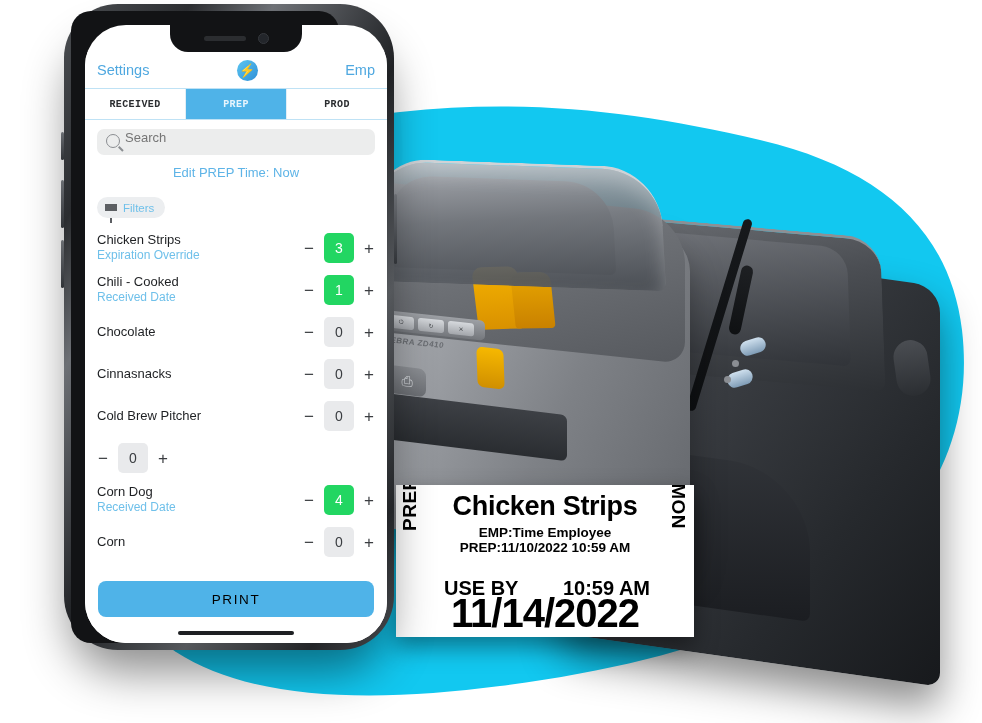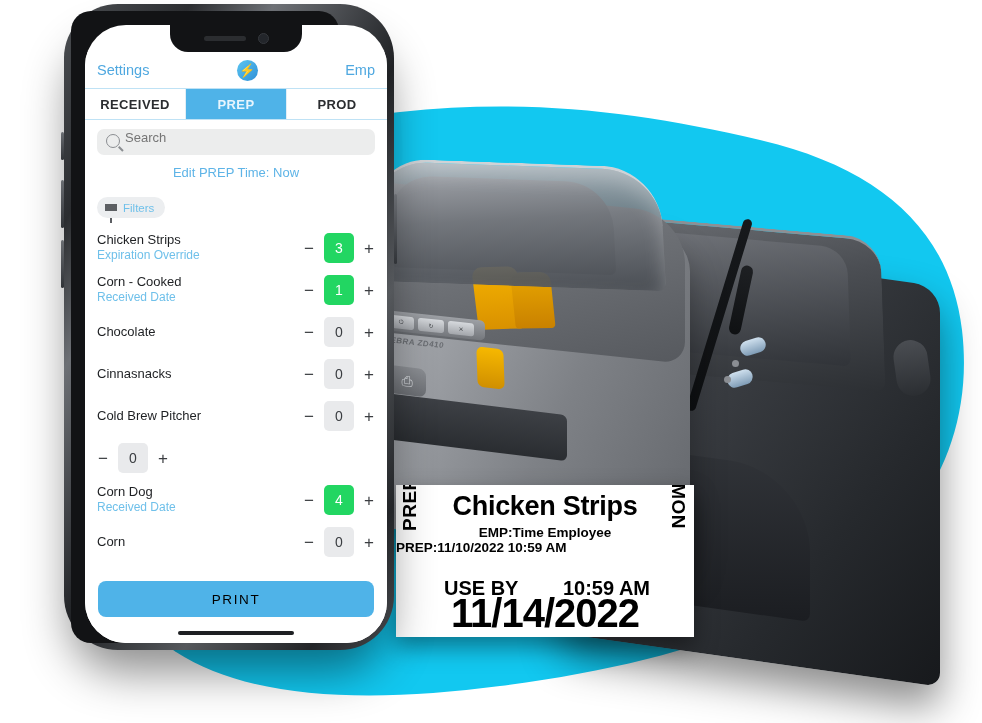--- a/index.html
+++ b/index.html
@@ -139,21 +139,21 @@
   .label-side{
     position:absolute;font-weight:bold;font-size:19px;letter-spacing:.5px;line-height:1;
   }
   .label-side.prep{left:4px;top:46px;transform:rotate(-90deg);transform-origin:left top;}
   .label-side.mon{right:6px;top:44px;transform:rotate(90deg);transform-origin:right top;}
   .label-title{
     position:absolute;left:0;right:0;top:6px;text-align:center;
     font-size:27px;font-weight:bold;letter-spacing:-.3px;
   }
   .label-emp{position:absolute;left:0;right:0;top:40px;text-align:center;font-size:13.5px;font-weight:bold;}
-  .label-prep{position:absolute;left:0;right:0;top:55px;text-align:left;font-size:13.5px;font-weight:bold;}
+  .label-prep{position:absolute;left:0;right:0;top:55px;text-align:center;font-size:13.5px;font-weight:bold;}
   .label-useby{position:absolute;left:48px;top:92px;font-size:20px;font-weight:bold;}
   .label-usetime{position:absolute;right:44px;top:92px;font-size:20px;font-weight:bold;}
   .label-date{
     position:absolute;left:0;right:0;top:108px;text-align:center;
     font-size:40px;font-weight:bold;letter-spacing:-1px;line-height:1;
   }
 
   
   .phone{
     position:absolute;left:64px;top:4px;width:330px;height:646px;
@@ -200,22 +200,22 @@
     background:linear-gradient(135deg,#5cc6f2 0%,#2f8fd6 100%);
     display:flex;align-items:center;justify-content:center;
     color:#fff;font-size:13px;font-weight:bold;line-height:1;
   }
   .tabs{
     position:absolute;left:0;right:0;top:63px;height:30px;display:flex;
     border-top:1px solid #bfe2f5;border-bottom:1px solid #bfe2f5;background:#fff;
   }
   .tab{
     flex:1;display:flex;align-items:center;justify-content:center;
-    font-size:13px;font-weight:bold;letter-spacing:.4px;color:#2b2d30;
-    border-right:1px solid #e2eef6;box-sizing:border-box;
+    font-size:10px;font-weight:bold;letter-spacing:.4px;color:#2b2d30;
+    border-right:1px solid #e2eef6;box-sizing:border-box;font-family:Liberation Mono, monospace;
   }
   .tab:last-child{border-right:none;}
   .tab.active{background:#4fb3e8;color:#e8f5fd;}
   .search-wrap{position:absolute;left:12px;right:12px;top:103px;height:26px;}
   .search-box{
     width:100%;height:100%;box-sizing:border-box;border:none;outline:none;
     background:#eceded;border-radius:7px;padding:0 10px 8px 28px;
     font-size:13px;color:#6f7276;font-family:"Liberation Sans", sans-serif;
   }
   .search-icon{
@@ -381,21 +381,21 @@
               </div>
               <div class="stepper">
                 <span class="minus">−</span>
                 <span class="qty hot">3</span>
                 <span class="plus">+</span>
               </div>
             </div>
 
             <div class="row">
               <div class="row-text">
-                <div class="row-name">Corn - Cooked</div>
+                <div class="row-name">Chili - Cooked</div>
                 <div class="row-sub">Received Date</div>
               </div>
               <div class="stepper">
                 <span class="minus">−</span>
                 <span class="qty hot">1</span>
                 <span class="plus">+</span>
               </div>
             </div>
 
             <div class="row">

